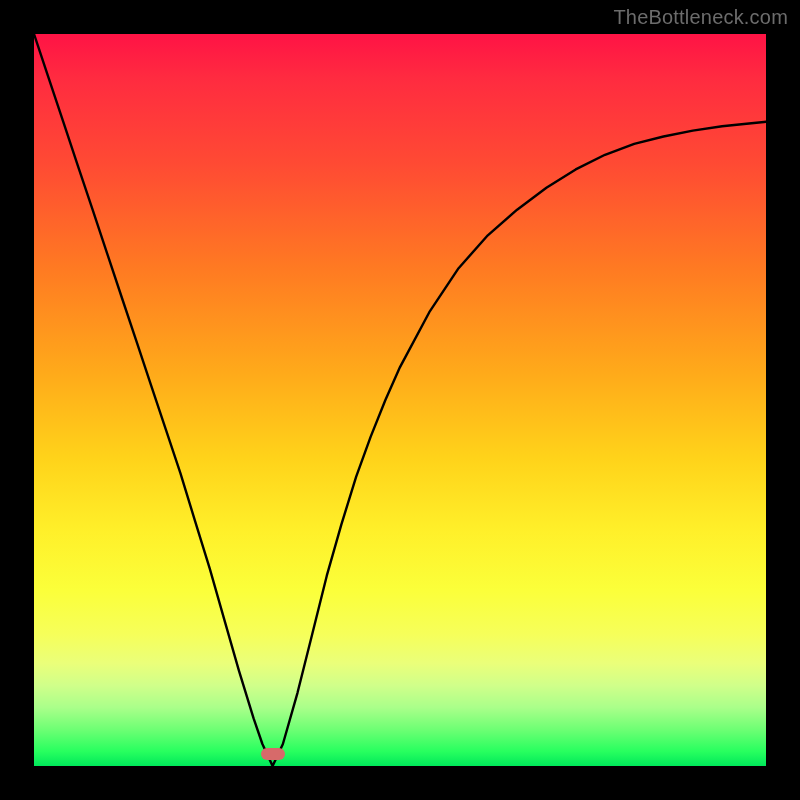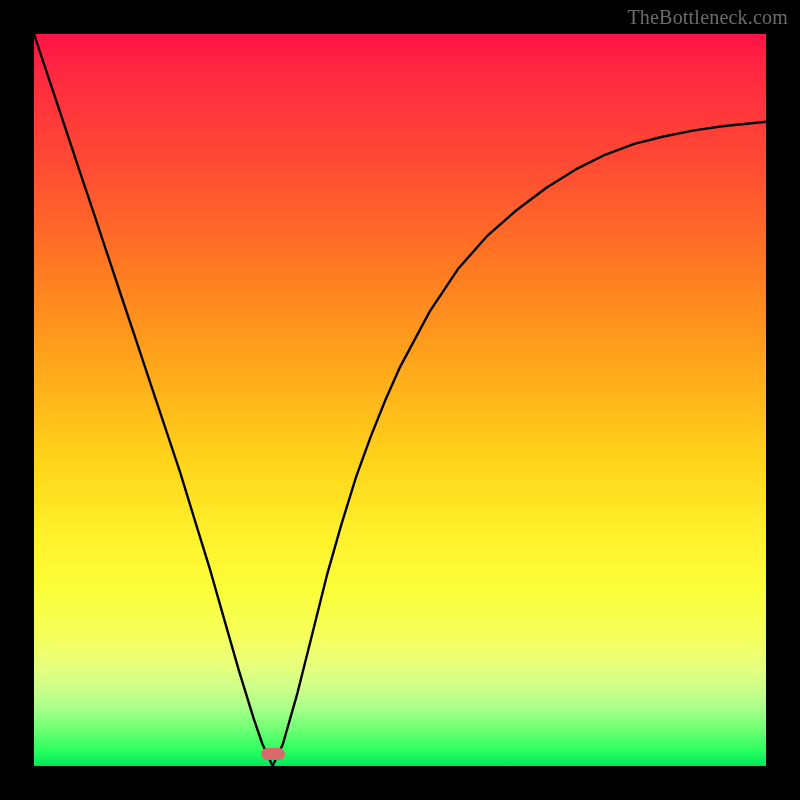--- a/index.html
+++ b/index.html
@@ -45,21 +45,20 @@
   }
   .watermark {
     position: absolute;
     top: 6px;
     right: 12px;
     color: #6c6c6c;
     font-size: 20px;
     font-weight: 400;
     letter-spacing: 0.2px;
     user-select: none;
-    font-family: Liberation Serif, serif;
   }
   .marker {
     position: absolute;
     width: 24px;
     height: 12px;
     border-radius: 6px;
     transform: translate(-50%, -50%);
   }
   svg.curve {
     position: absolute;

